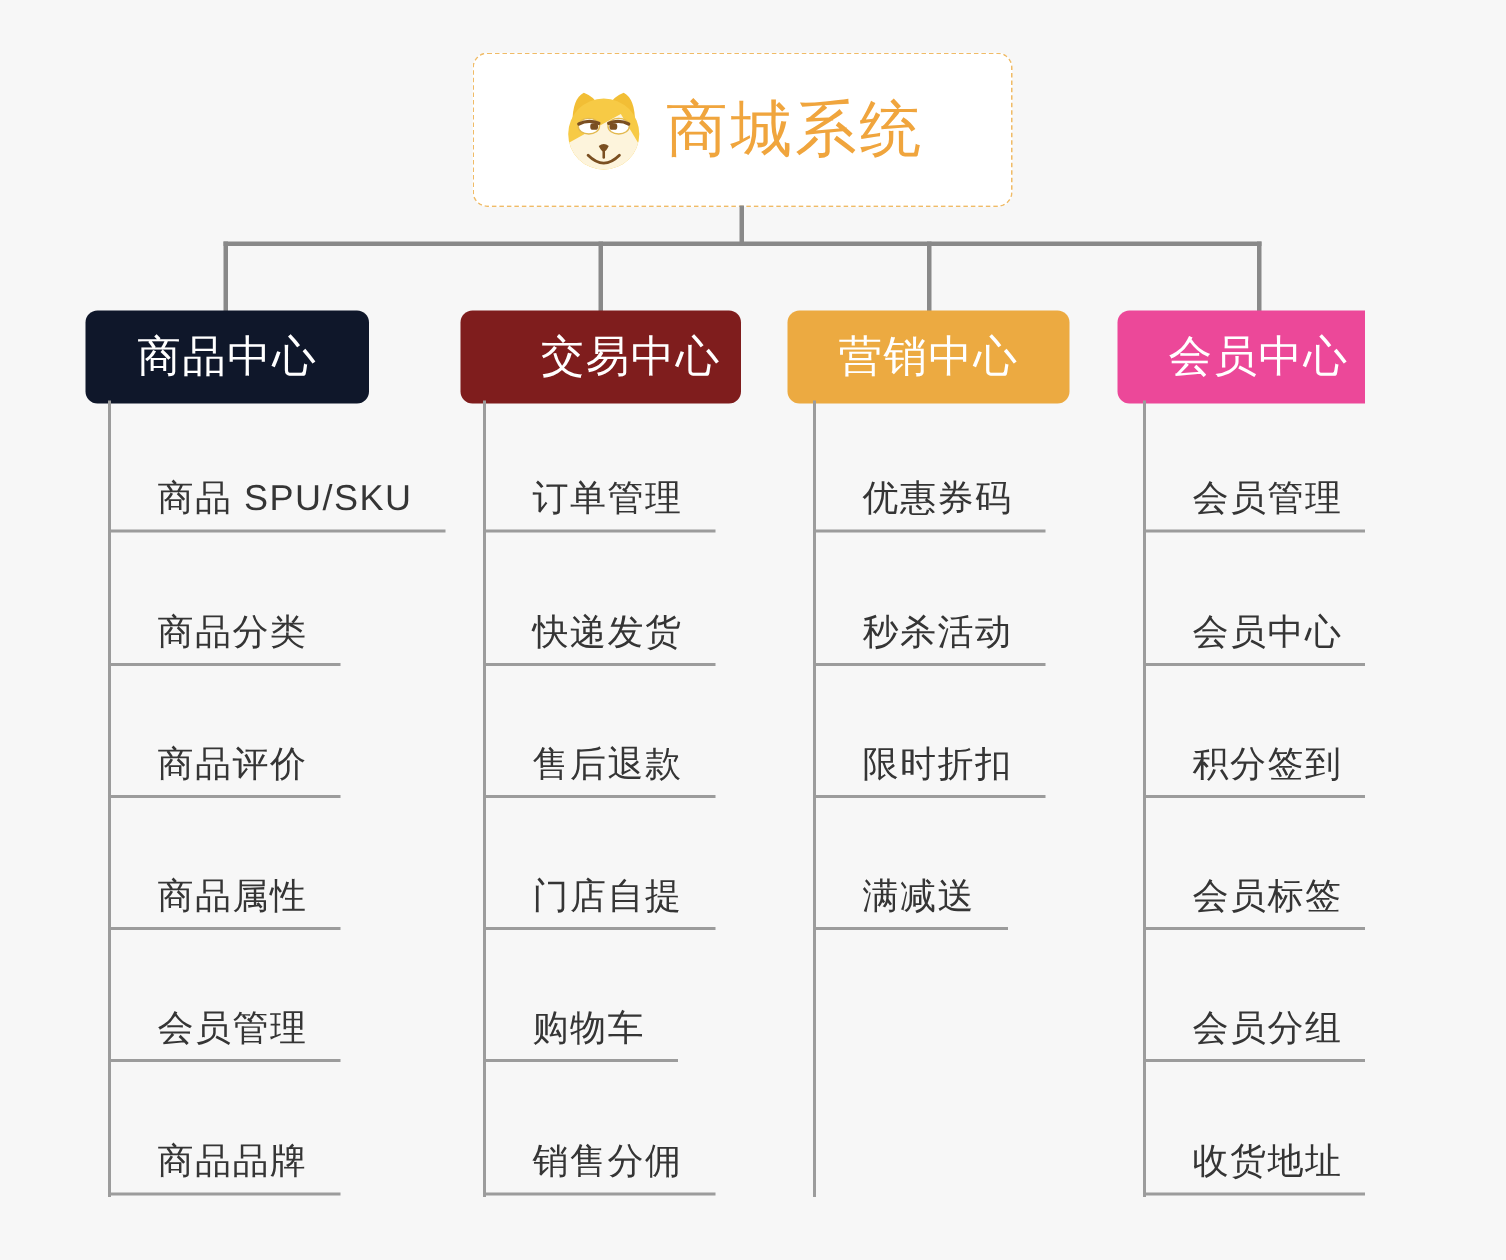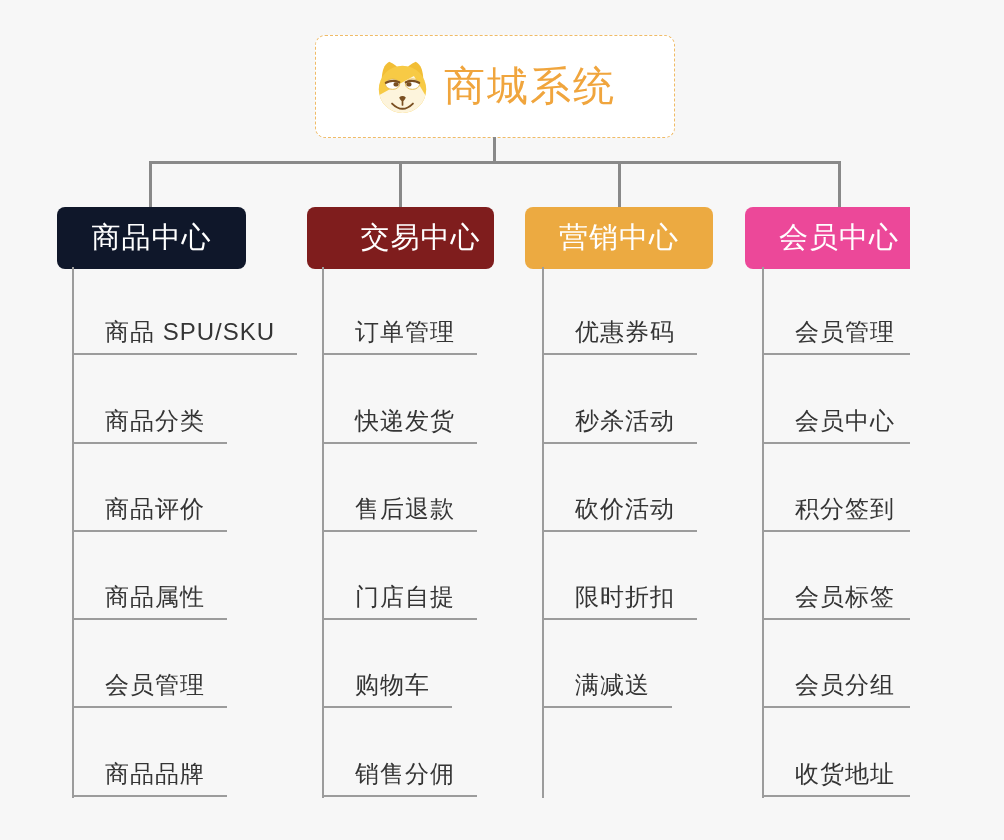--- a/index.html
+++ b/index.html
@@ -169,23 +169,20 @@
 
   <div class="column col-2">
     <div class="vline"></div>
     <div class="row">
         <span class="item">优惠券码</span>
       </div>
     <div class="row">
         <span class="item">秒杀活动</span>
       </div>
     <div class="row">
-        <span class="item">砍价活动</span>
-      </div>
-    <div class="row">
         <span class="item">限时折扣</span>
       </div>
     <div class="row">
         <span class="item">满减送</span>
       </div>
   </div>
 
   <div class="column col-3">
     <div class="vline"></div>
     <div class="row">

